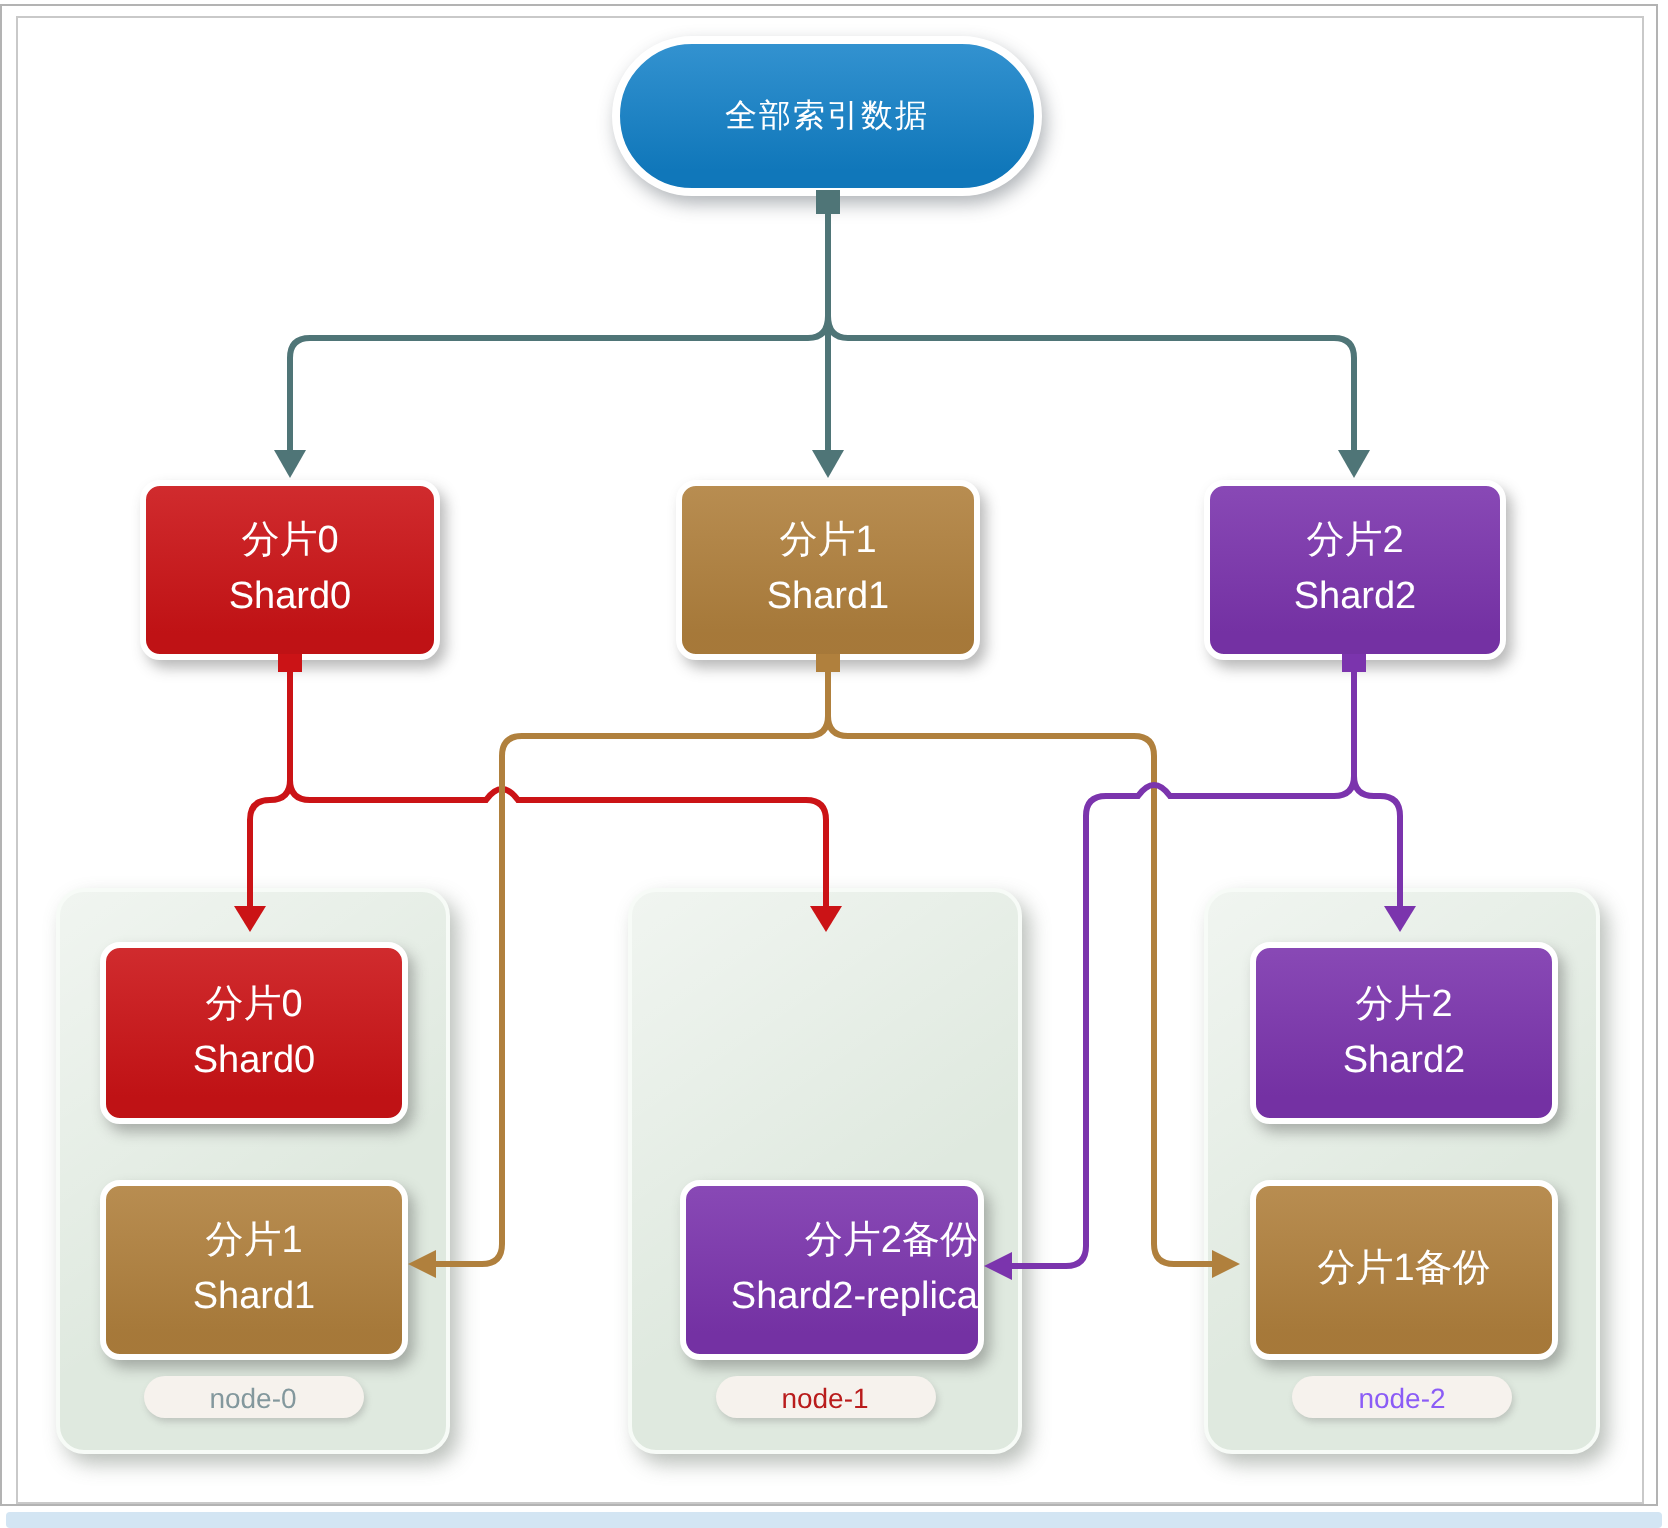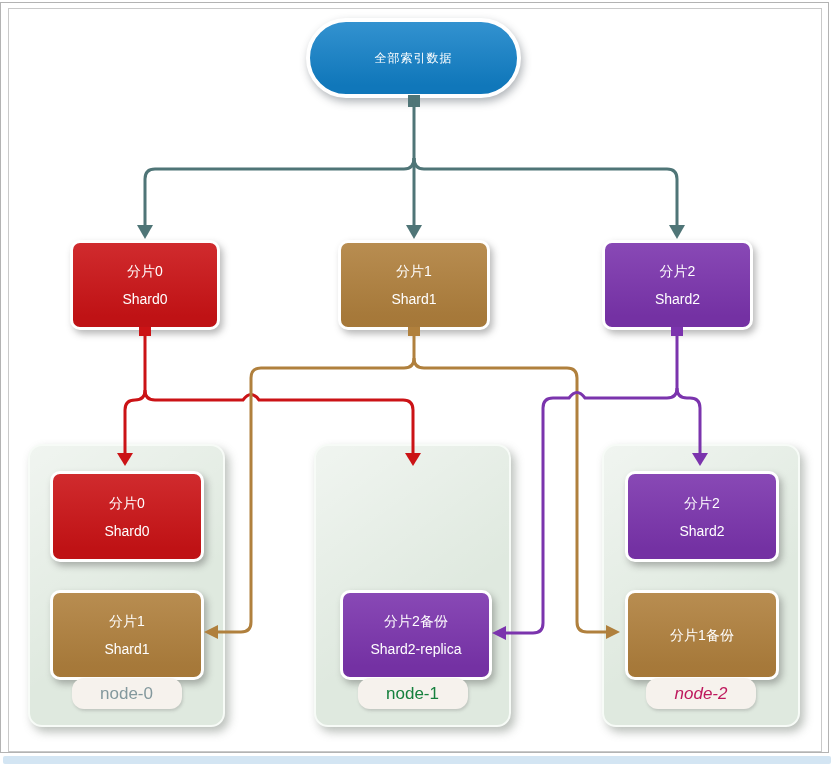--- a/index.html
+++ b/index.html
@@ -10,43 +10,43 @@
   .abs{position:absolute;}
   
   .frame-outer{left:0;top:2px;width:829px;height:751px;border:1px solid #b3b3b3;box-sizing:border-box;}
   .frame-inner{left:8px;top:8px;width:814px;height:744px;border:1px solid #c9c9c9;box-sizing:border-box;}
   .bottom-strip{left:3px;top:756px;width:828px;height:8px;border-radius:2px;}
   
   .pill{
     left:306px;top:18px;width:215px;height:80px;border-radius:44px;
     border:4px solid #fff;box-sizing:border-box;
     display:flex;align-items:center;justify-content:center;
-    color:#fff;font-size:12px;letter-spacing:1px;
+    color:#fff;font-size:16px;letter-spacing:1px;
     box-shadow:2px 4px 9px rgba(50,60,70,.38);
     background-image:linear-gradient(180deg,rgba(255,255,255,.14),rgba(0,0,0,.07) 88%);
   }
   
   .cbox{
     position:absolute;border:3px solid #fff;box-sizing:border-box;border-radius:10px;
     display:flex;flex-direction:column;align-items:center;justify-content:center;
-    color:#fff;font-size:14px;line-height:28px;
+    color:#fff;font-size:19px;line-height:28px;
     box-shadow:3px 4px 7px rgba(55,55,55,.35);
     background-image:linear-gradient(180deg,rgba(255,255,255,.10),rgba(0,0,0,.06) 88%);
   }
   
   .node{
     position:absolute;border-radius:14px;border:2px solid #f7fbf7;box-sizing:border-box;
     box-shadow:4px 5px 10px rgba(105,115,105,.45);
     background-image:linear-gradient(145deg,rgba(255,255,255,.55),rgba(255,255,255,0) 60%);
   }
   .nlabel{
     position:absolute;left:50%;bottom:16px;transform:translateX(-50%);
-    width:110px;height:31px;border-radius:12px;
+    width:110px;height:21px;border-radius:12px;
     display:flex;align-items:center;justify-content:center;
-    font-size:17px;box-shadow:1px 2px 3px rgba(120,120,120,.3);
+    font-size:14px;box-shadow:1px 2px 3px rgba(120,120,120,.3);
   }
   .wires{position:absolute;left:0;top:0;z-index:5;pointer-events:none;}
   .w{fill:none;stroke-width:3;}
 </style>
 </head>
 <body>
 
 <div class="abs frame-outer"></div>
 <div class="abs frame-inner"></div>
 <div class="abs bottom-strip" style="background-color: rgb(211, 229, 243);"></div>
@@ -74,36 +74,36 @@
     <span>Shard0</span>
   </div>
   <div class="cbox" style="left: 20px; top: 144px; width: 154px; height: 90px; background-color: rgb(176, 128, 61);">
     <span>分片1</span>
     <span>Shard1</span>
   </div>
   <div class="nlabel" style="background-color: rgb(246, 242, 237); color: rgb(131, 152, 157);">node-0</div>
 </div>
 
 <div class="node" style="left: 314px; top: 444px; width: 197px; height: 283px; background-color: rgb(223, 233, 223);">
-  <div class="cbox" style="left: 24px; top: 144px; width: 152px; height: 90px; background-color: rgb(123, 52, 173);">
+  <div class="cbox" style="left: 24px; top: 144px; width: 152px; height: 90px; background-color: rgb(123, 52, 173); align-items: flex-end;">
     <span>分片2备份</span>
     <span>Shard2-replica</span>
   </div>
-  <div class="nlabel" style="background-color: rgb(246, 242, 237); color: #15803d;">node-1</div>
+  <div class="nlabel" style="background-color: rgb(246, 242, 237); color: #b91c1c;">node-1</div>
 </div>
 
 <div class="node" style="left: 602px; top: 444px; width: 198px; height: 283px; background-color: rgb(223, 233, 223);">
   <div class="cbox" style="left: 21px; top: 25px; width: 154px; height: 91px; background-color: rgb(123, 52, 173);">
     <span>分片2</span>
     <span>Shard2</span>
   </div>
   <div class="cbox" style="left: 21px; top: 144px; width: 154px; height: 90px; background-color: rgb(176, 128, 61); gap: 21px;">
     <span>分片1备份</span>
   </div>
-  <div class="nlabel" style="background-color: rgb(246, 242, 237); color: #be185d; font-style: italic;">node-2</div>
+  <div class="nlabel" style="background-color: rgb(246, 242, 237); color: #8b5cf6;">node-2</div>
 </div>
 
 <svg class="wires" width="834" height="764" viewBox="0 0 834 764">
 
   <rect x="408" y="95" width="12" height="12" fill="#4f7577"></rect>
   <path class="w" d="M414,98 V225" stroke="#4f7577"></path>
   <path class="w" d="M414,158 Q414,169 404,169 H155 Q145,169 145,179 V225" stroke="#4f7577"></path>
   <path class="w" d="M414,158 Q414,169 424,169 H667 Q677,169 677,179 V225" stroke="#4f7577"></path>
   <polygon points="137,225 153,225 145,239" fill="#4f7577"></polygon>
   <polygon points="406,225 422,225 414,239" fill="#4f7577"></polygon>

